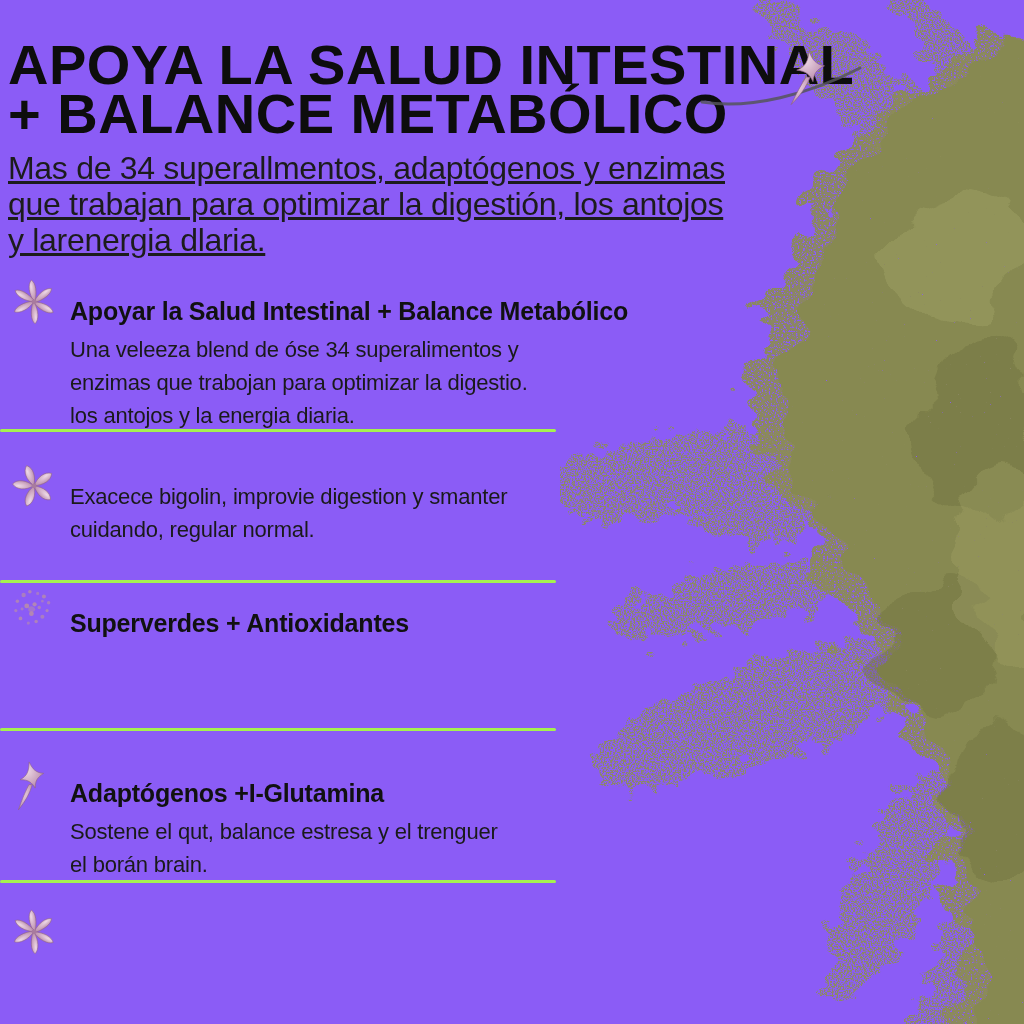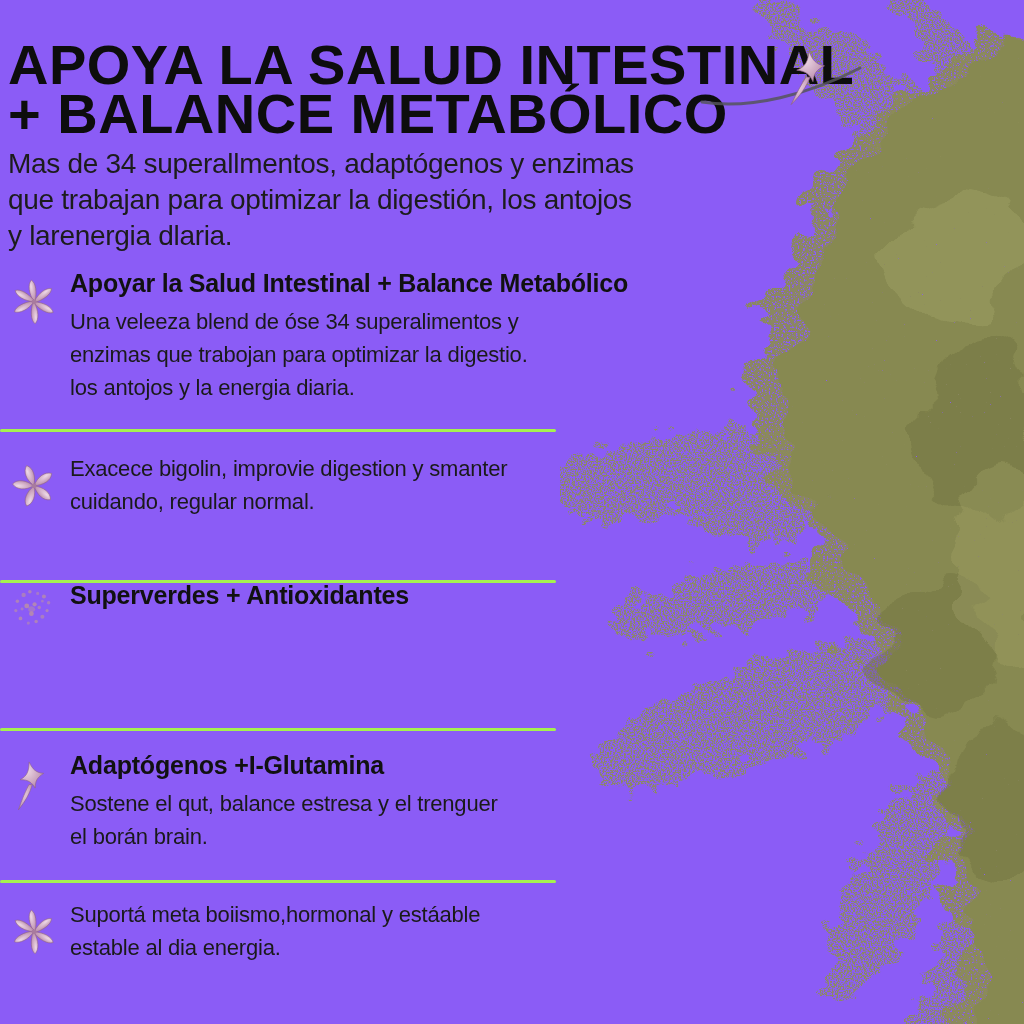--- a/index.html
+++ b/index.html
@@ -27,35 +27,36 @@
   .hl-sparkle{
     position:absolute;left:782px;top:46px;width:60px;height:64px;z-index:3;
     transform:rotate(6deg);
   }
   .hl-swoosh{
     position:absolute;left:700px;top:64px;width:164px;height:48px;z-index:2;
   }
   
   .subhead{
     position:absolute;left:8px;top:118px;z-index:2;
-    font-size:28px;line-height:36px;font-weight:400;
+    font-size:32px;line-height:36px;font-weight:400;
     letter-spacing:-0.3px;
     white-space:pre-line;
     color:#1c1c1c;
     width:840px;
+    text-decoration:underline;
   }
   
   .feature{
     position:absolute;left:8px;width:700px;z-index:2;
   }
   .feature .fi{
     position:absolute;left:0;width:52px;height:58px;
   }
   .f-dots .fi{width:50px;height:54px;}
-  .feature .ftext{margin-left:62px;}
+  .feature .ftext{margin-left:62px;margin-top:28px;}
   .ftitle{
     font-size:25px;line-height:31px;font-weight:700;
     letter-spacing:-0.2px;color:#111;
     margin:0 0 6px 0;
   }
   .fbody{
     font-size:22px;line-height:33px;font-weight:400;
     letter-spacing:-0.2px;color:#1a1a1a;
     white-space:pre-line;margin:0;
   }
@@ -247,18 +248,16 @@
 el borán brain.</p>
     </div>
   </div>
   <div class="divider d4"></div>
 
   <div class="feature f5">
     <svg class="fi" viewBox="0 0 64 64" aria-hidden="true">
         <use href="#flower6"></use>
       </svg>
     <div class="ftext">
-      <p class="fbody">Suportá meta boiismo,hormonal y estáable
-estable al dia energia.</p>
     </div>
   </div>
 
 </div>
 
 </body></html>

